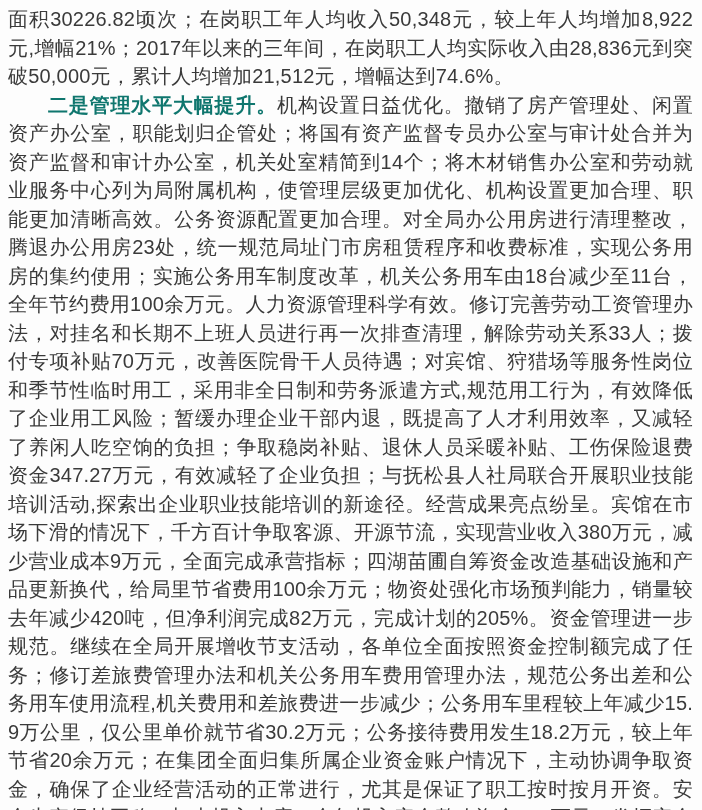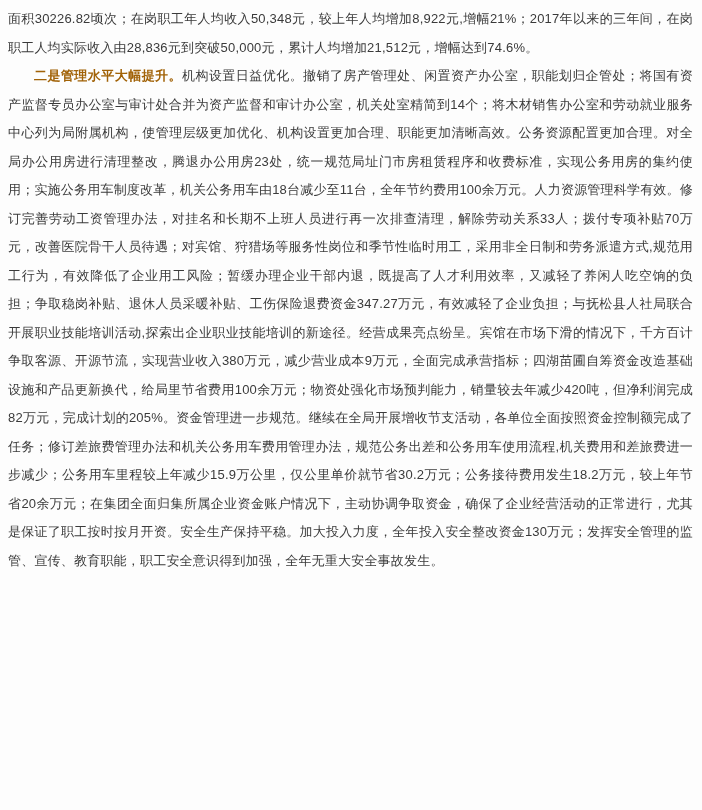--- a/index.html
+++ b/index.html
@@ -14,33 +14,33 @@
     margin: 0 auto;
     background: #fdfdfd;
     overflow: hidden;
     box-sizing: border-box;
     padding: 5px 9px 0 8px;
     font-family: "Liberation Sans", "DejaVu Sans", sans-serif;
     color: #3a3a3a;
   }
   .page p {
     margin: 0;
-    font-size: 13px;
+    font-size: 20px;
     line-height: 28.5px;
     text-align: justify;
     text-justify: inter-ideograph;
     letter-spacing: 0.2px;
     word-break: break-all;
   }
   .page p.indent {
     text-indent: 2em;
   }
   .seg-bold {
     font-weight: bold;
-    color: #a16207;
+    color: #0f766e;
   }
 </style>
 </head>
 <body>
 
 <div class="page">
   <p><span>面积30226.82顷次；在岗职工年人均收入50,348元，较上年人均增加8,922元,增幅21%；2017年以来的三年间，在岗职工人均实际收入由28,836元到突破50,000元，累计人均增加21,512元，增幅达到74.6%。</span></p>
   <p class="indent"><span class="seg-bold">二是管理水平大幅提升。</span><span>机构设置日益优化。撤销了房产管理处、闲置资产办公室，职能划归企管处；将国有资产监督专员办公室与审计处合并为资产监督和审计办公室，机关处室精简到14个；将木材销售办公室和劳动就业服务中心列为局附属机构，使管理层级更加优化、机构设置更加合理、职能更加清晰高效。公务资源配置更加合理。对全局办公用房进行清理整改，腾退办公用房23处，统一规范局址门市房租赁程序和收费标准，实现公务用房的集约使用；实施公务用车制度改革，机关公务用车由18台减少至11台，全年节约费用100余万元。人力资源管理科学有效。修订完善劳动工资管理办法，对挂名和长期不上班人员进行再一次排查清理，解除劳动关系33人；拨付专项补贴70万元，改善医院骨干人员待遇；对宾馆、狩猎场等服务性岗位和季节性临时用工，采用非全日制和劳务派遣方式,规范用工行为，有效降低了企业用工风险；暂缓办理企业干部内退，既提高了人才利用效率，又减轻了养闲人吃空饷的负担；争取稳岗补贴、退休人员采暖补贴、工伤保险退费资金347.27万元，有效减轻了企业负担；与抚松县人社局联合开展职业技能培训活动,探索出企业职业技能培训的新途径。经营成果亮点纷呈。宾馆在市场下滑的情况下，千方百计争取客源、开源节流，实现营业收入380万元，减少营业成本9万元，全面完成承营指标；四湖苗圃自筹资金改造基础设施和产品更新换代，给局里节省费用100余万元；物资处强化市场预判能力，销量较去年减少420吨，但净利润完成82万元，完成计划的205%。资金管理进一步规范。继续在全局开展增收节支活动，各单位全面按照资金控制额完成了任务；修订差旅费管理办法和机关公务用车费用管理办法，规范公务出差和公务用车使用流程,机关费用和差旅费进一步减少；公务用车里程较上年减少15.9万公里，仅公里单价就节省30.2万元；公务接待费用发生18.2万元，较上年节省20余万元；在集团全面归集所属企业资金账户情况下，主动协调争取资金，确保了企业经营活动的正常进行，尤其是保证了职工按时按月开资。安全生产保持平稳。加大投入力度，全年投入安全整改资金130万元；发挥安全管理的监管、宣传、教育职能，职工安全意识得到加强，全年无重大安全事故发生。</span></p>
 </div>
 

